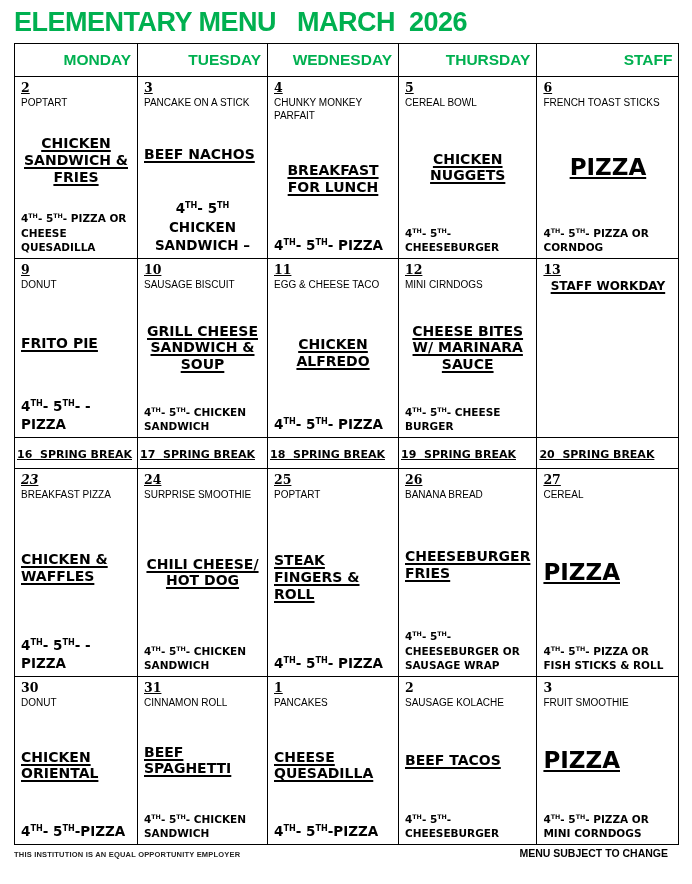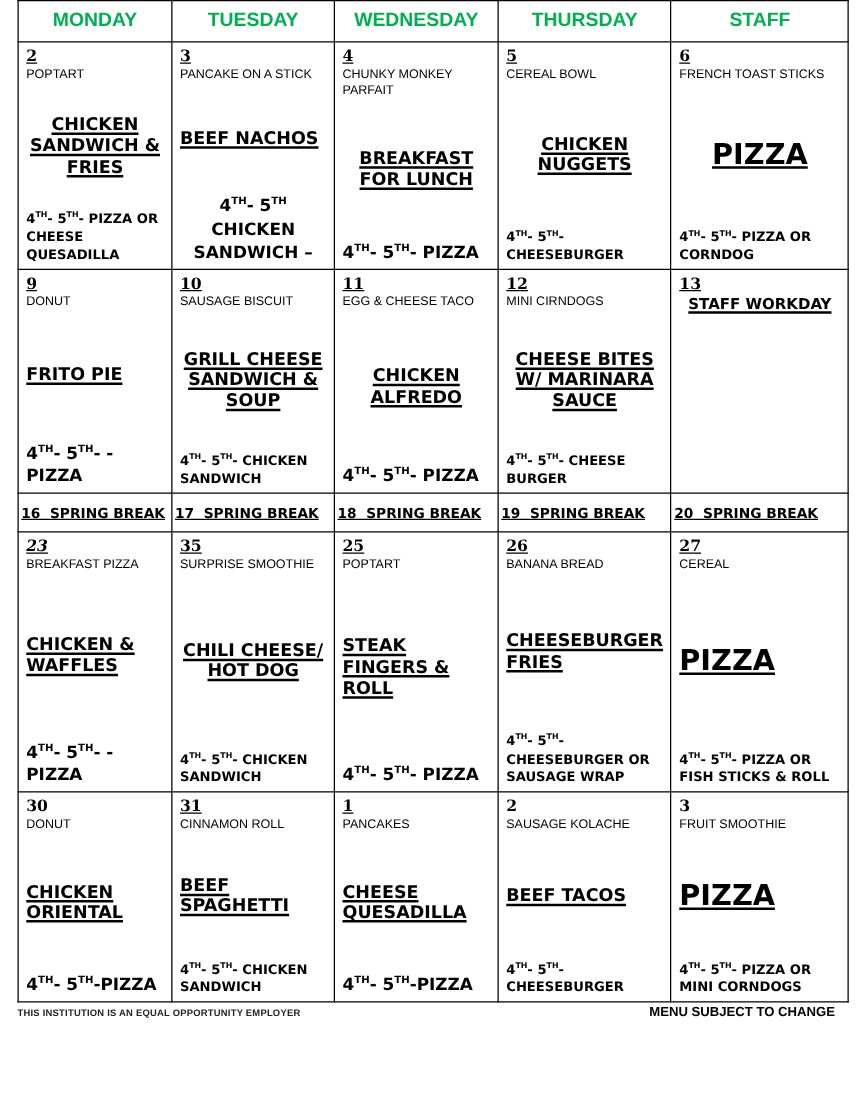--- a/index.html
+++ b/index.html
@@ -31,21 +31,21 @@
   }
   col.c1{width:123px} col.c2{width:130px} col.c3{width:131px}
   col.c4{width:132px} col.c5{width:142px}
 
   thead tr { height:33px; }
   th.day-header {
     color:#00B050;
     font-family:"Liberation Sans", sans-serif;
     font-weight:bold;
     font-size:15.5px;
-    text-align:center;
+    text-align:right;
     padding:2px 6px;
     vertical-align:middle;
     margin-left:36px;
   }
 
   tbody tr:nth-child(1){height:182px}
   tbody tr:nth-child(2){height:179px}
   tbody tr:nth-child(3){height:31px}
   tbody tr:nth-child(4){height:208px}
   tbody tr:nth-child(5){height:168px}
@@ -134,20 +134,21 @@
     font-family:"Liberation Sans", sans-serif;
     font-weight:bold;
     font-size:10.5px;
   }
 </style>
 </head>
 <body>
 
 <div class="page">
 
+  <h1 class="page-title">ELEMENTARY MENU   MARCH  2026</h1>
 
   <table class="menu-table">
     <colgroup>
       <col class="c1">
         <col class="c2">
         <col class="c3">
         <col class="c4">
         <col class="c5">
     </colgroup>
     <thead>
@@ -298,21 +299,21 @@
               </div>
               <div class="cell-mid">
                 <div class="feature md a-left">CHICKEN &amp; WAFFLES</div>
               </div>
               <div class="grades lg a-left">4<sup>TH</sup>- 5<sup>TH</sup>- - PIZZA</div>
             </div>
           </td>
           <td class="menu-cell">
             <div class="cell-wrap">
               <div class="cell-top">
-                <div class="date u">35</div>
+                <div class="date u">24</div>
                 <div class="breakfast">SURPRISE SMOOTHIE</div>
               </div>
               <div class="cell-mid">
                 <div class="feature md a-center">CHILI CHEESE/ HOT DOG</div>
               </div>
               <div class="grades sm a-left">4<sup>TH</sup>- 5<sup>TH</sup>- CHICKEN SANDWICH</div>
             </div>
           </td>
           <td class="menu-cell">
             <div class="cell-wrap">

